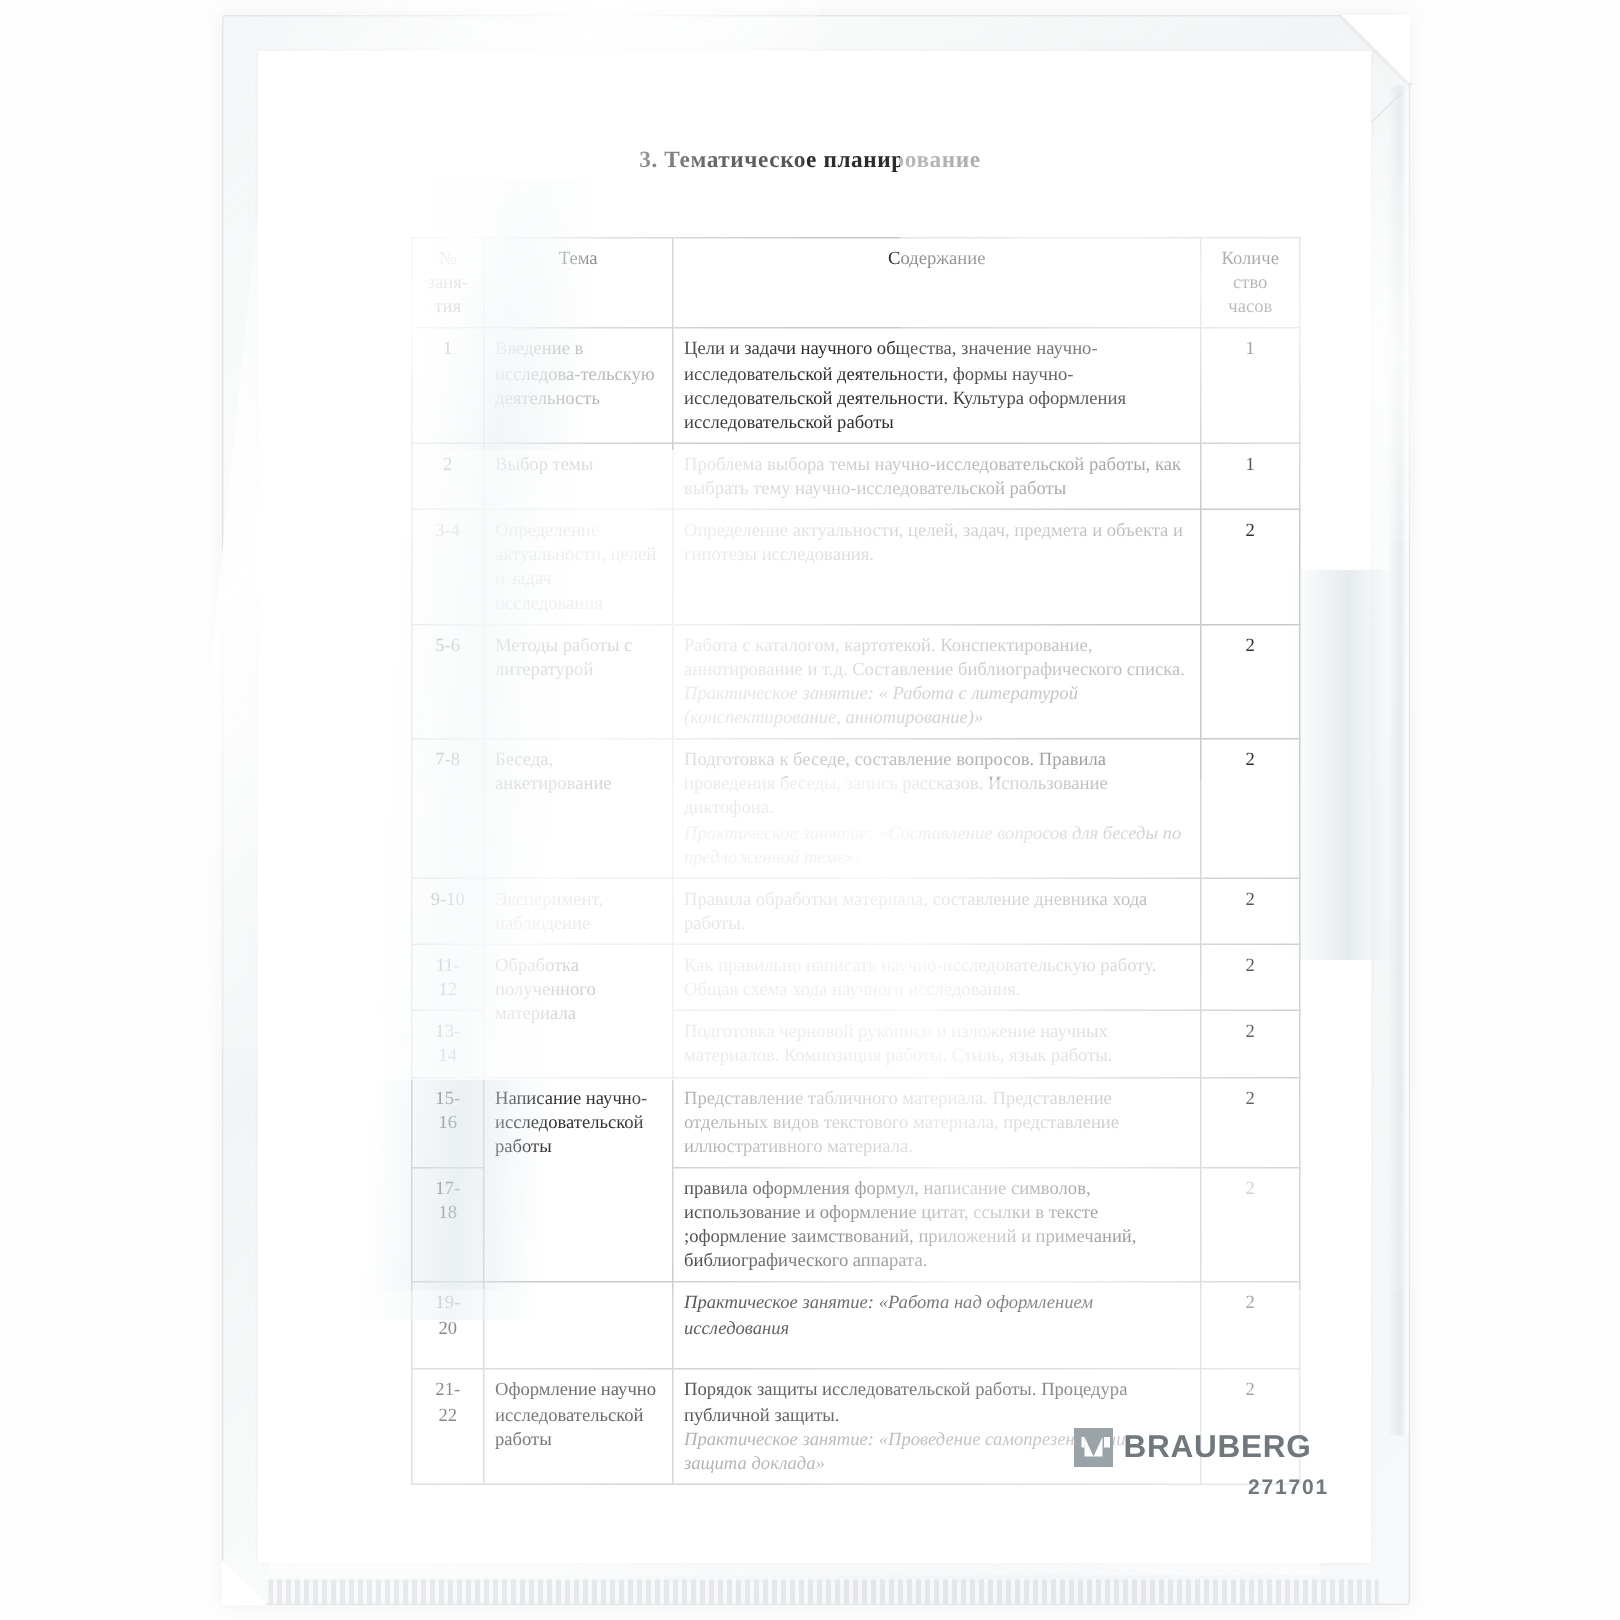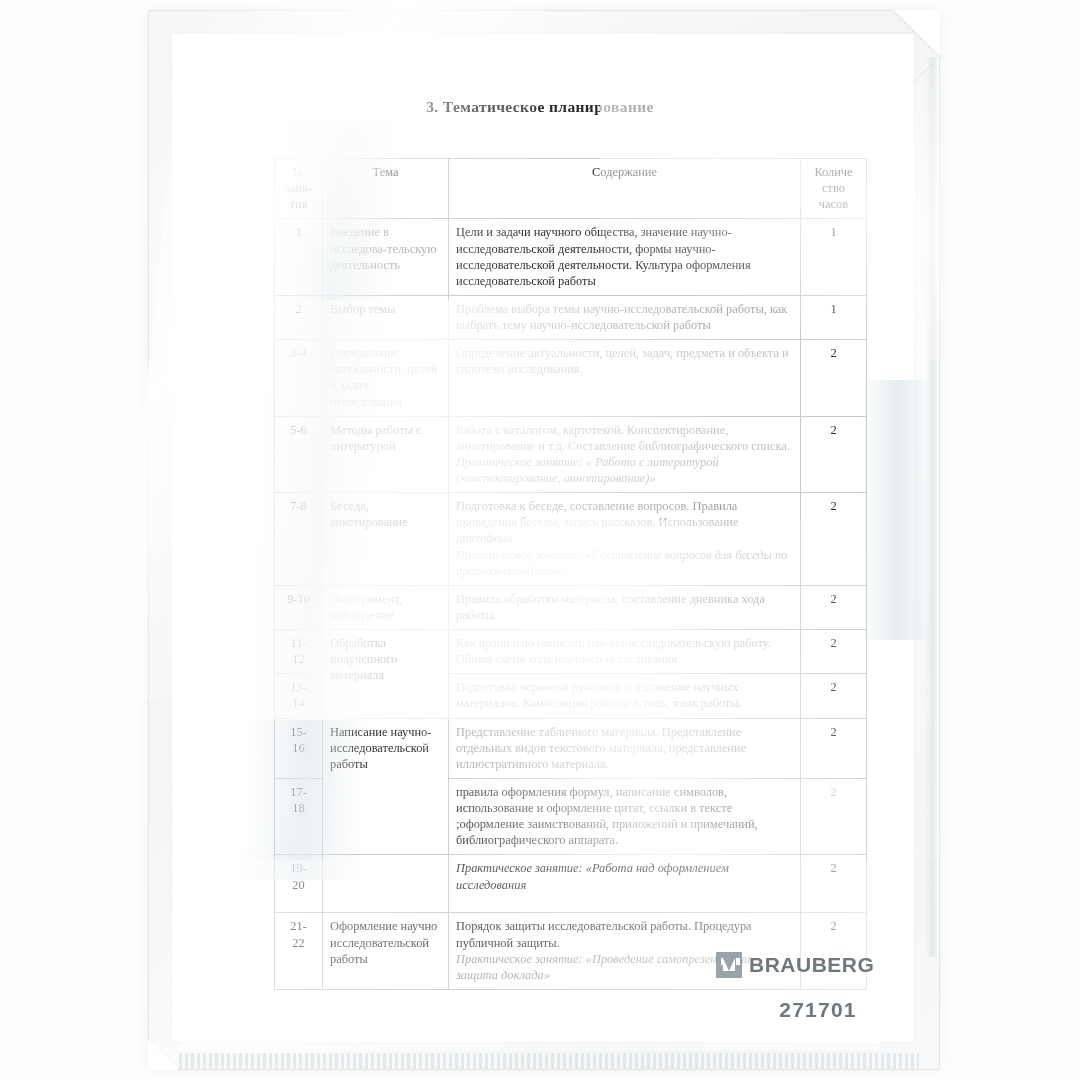--- a/index.html
+++ b/index.html
@@ -195,21 +195,21 @@
   
   .fade1 { color: rgba(60,60,60,0.50); }
   .fade2 { color: rgba(60,60,60,0.33); }
 
   
   .logo-wrap {
     position: absolute;
     left: 716px;
     top: 952px;
     width: 170px;
-    text-align: center;
+    text-align: right;
   }
   .logo-row {
     display: flex;
     align-items: center;
     gap: 7px;
   }
   .logo-mark {
     width: 26px;
     height: 26px;
     background: #9aa3a8;
@@ -242,24 +242,24 @@
   .logo-text {
     font-family: "Liberation Sans", sans-serif;
     font-weight: bold;
     font-size: 21px;
     letter-spacing: .5px;
     color: #6f787d;
   }
   .logo-code {
     font-family: "Liberation Sans", sans-serif;
     font-weight: bold;
-    font-size: 21px;
+    font-size: 14px;
     letter-spacing: 1.2px;
     color: #6f787d;
-    margin-top: 20px;
+    margin-top: 5px;
     margin-left: 34px;
   }
 </style>
 </head>
 <body>
 
 <div id="page">
 
   <div class="sleeve">
     <div class="sleeve-corner"></div>

